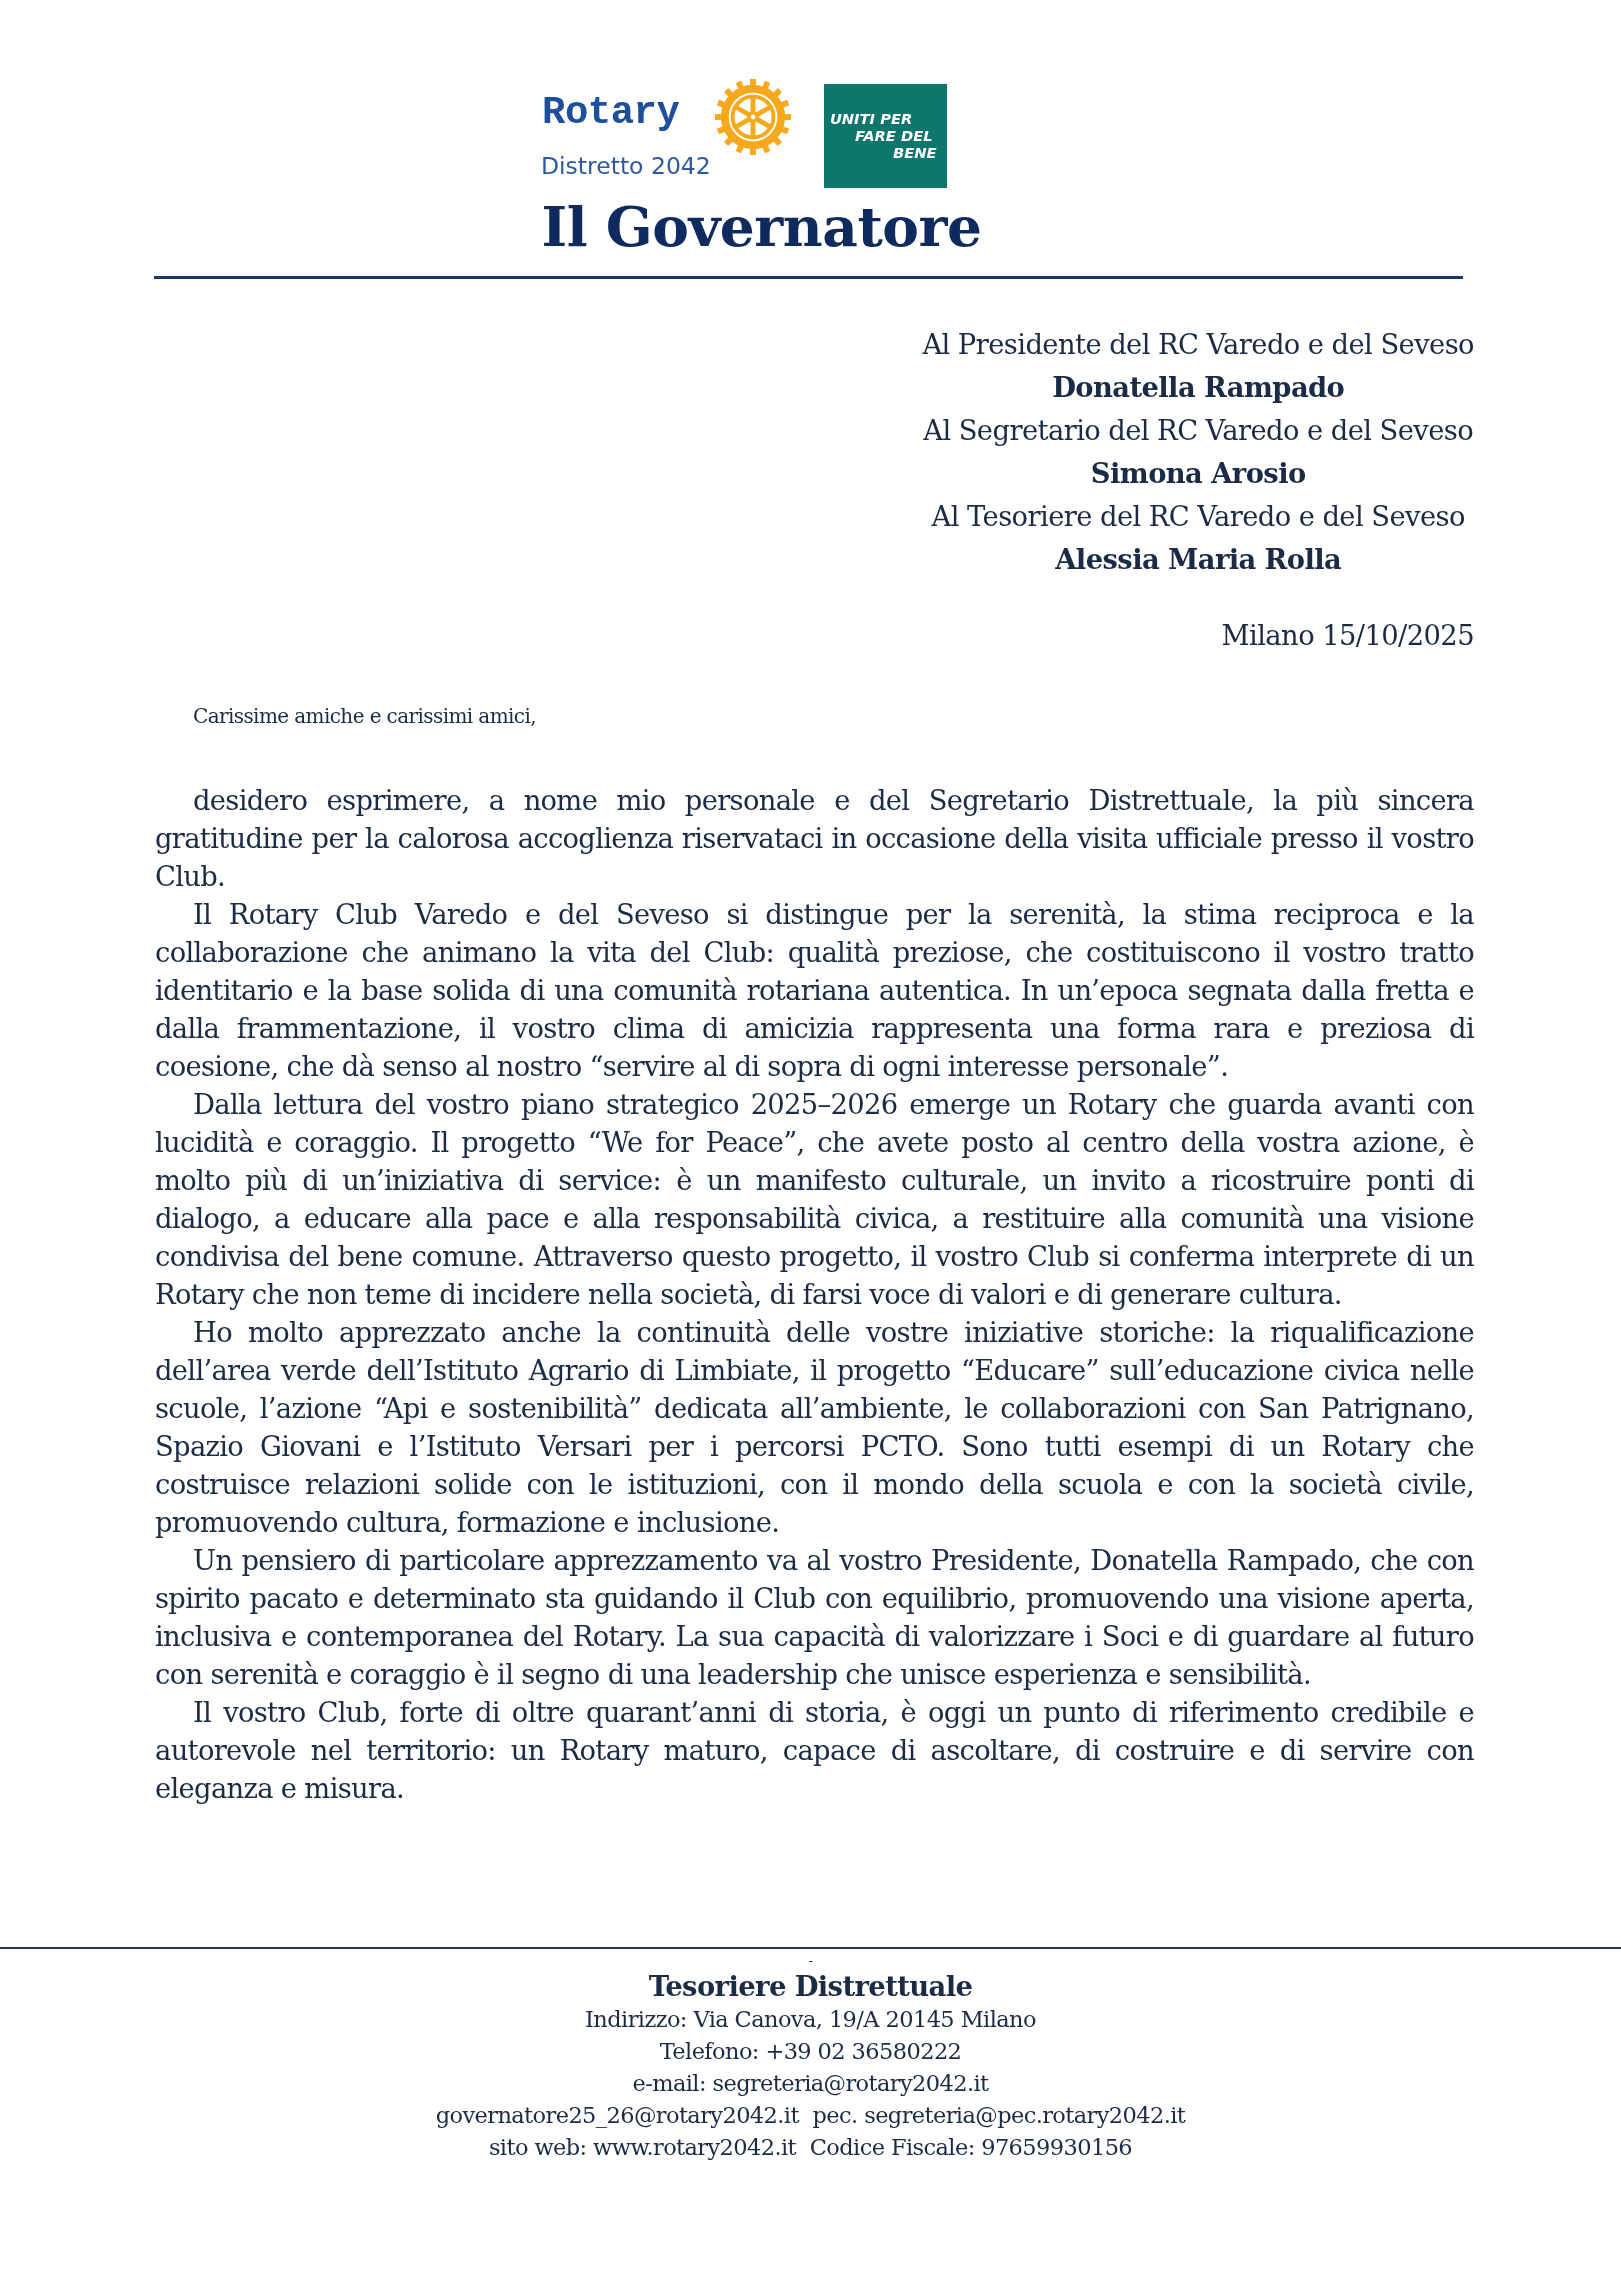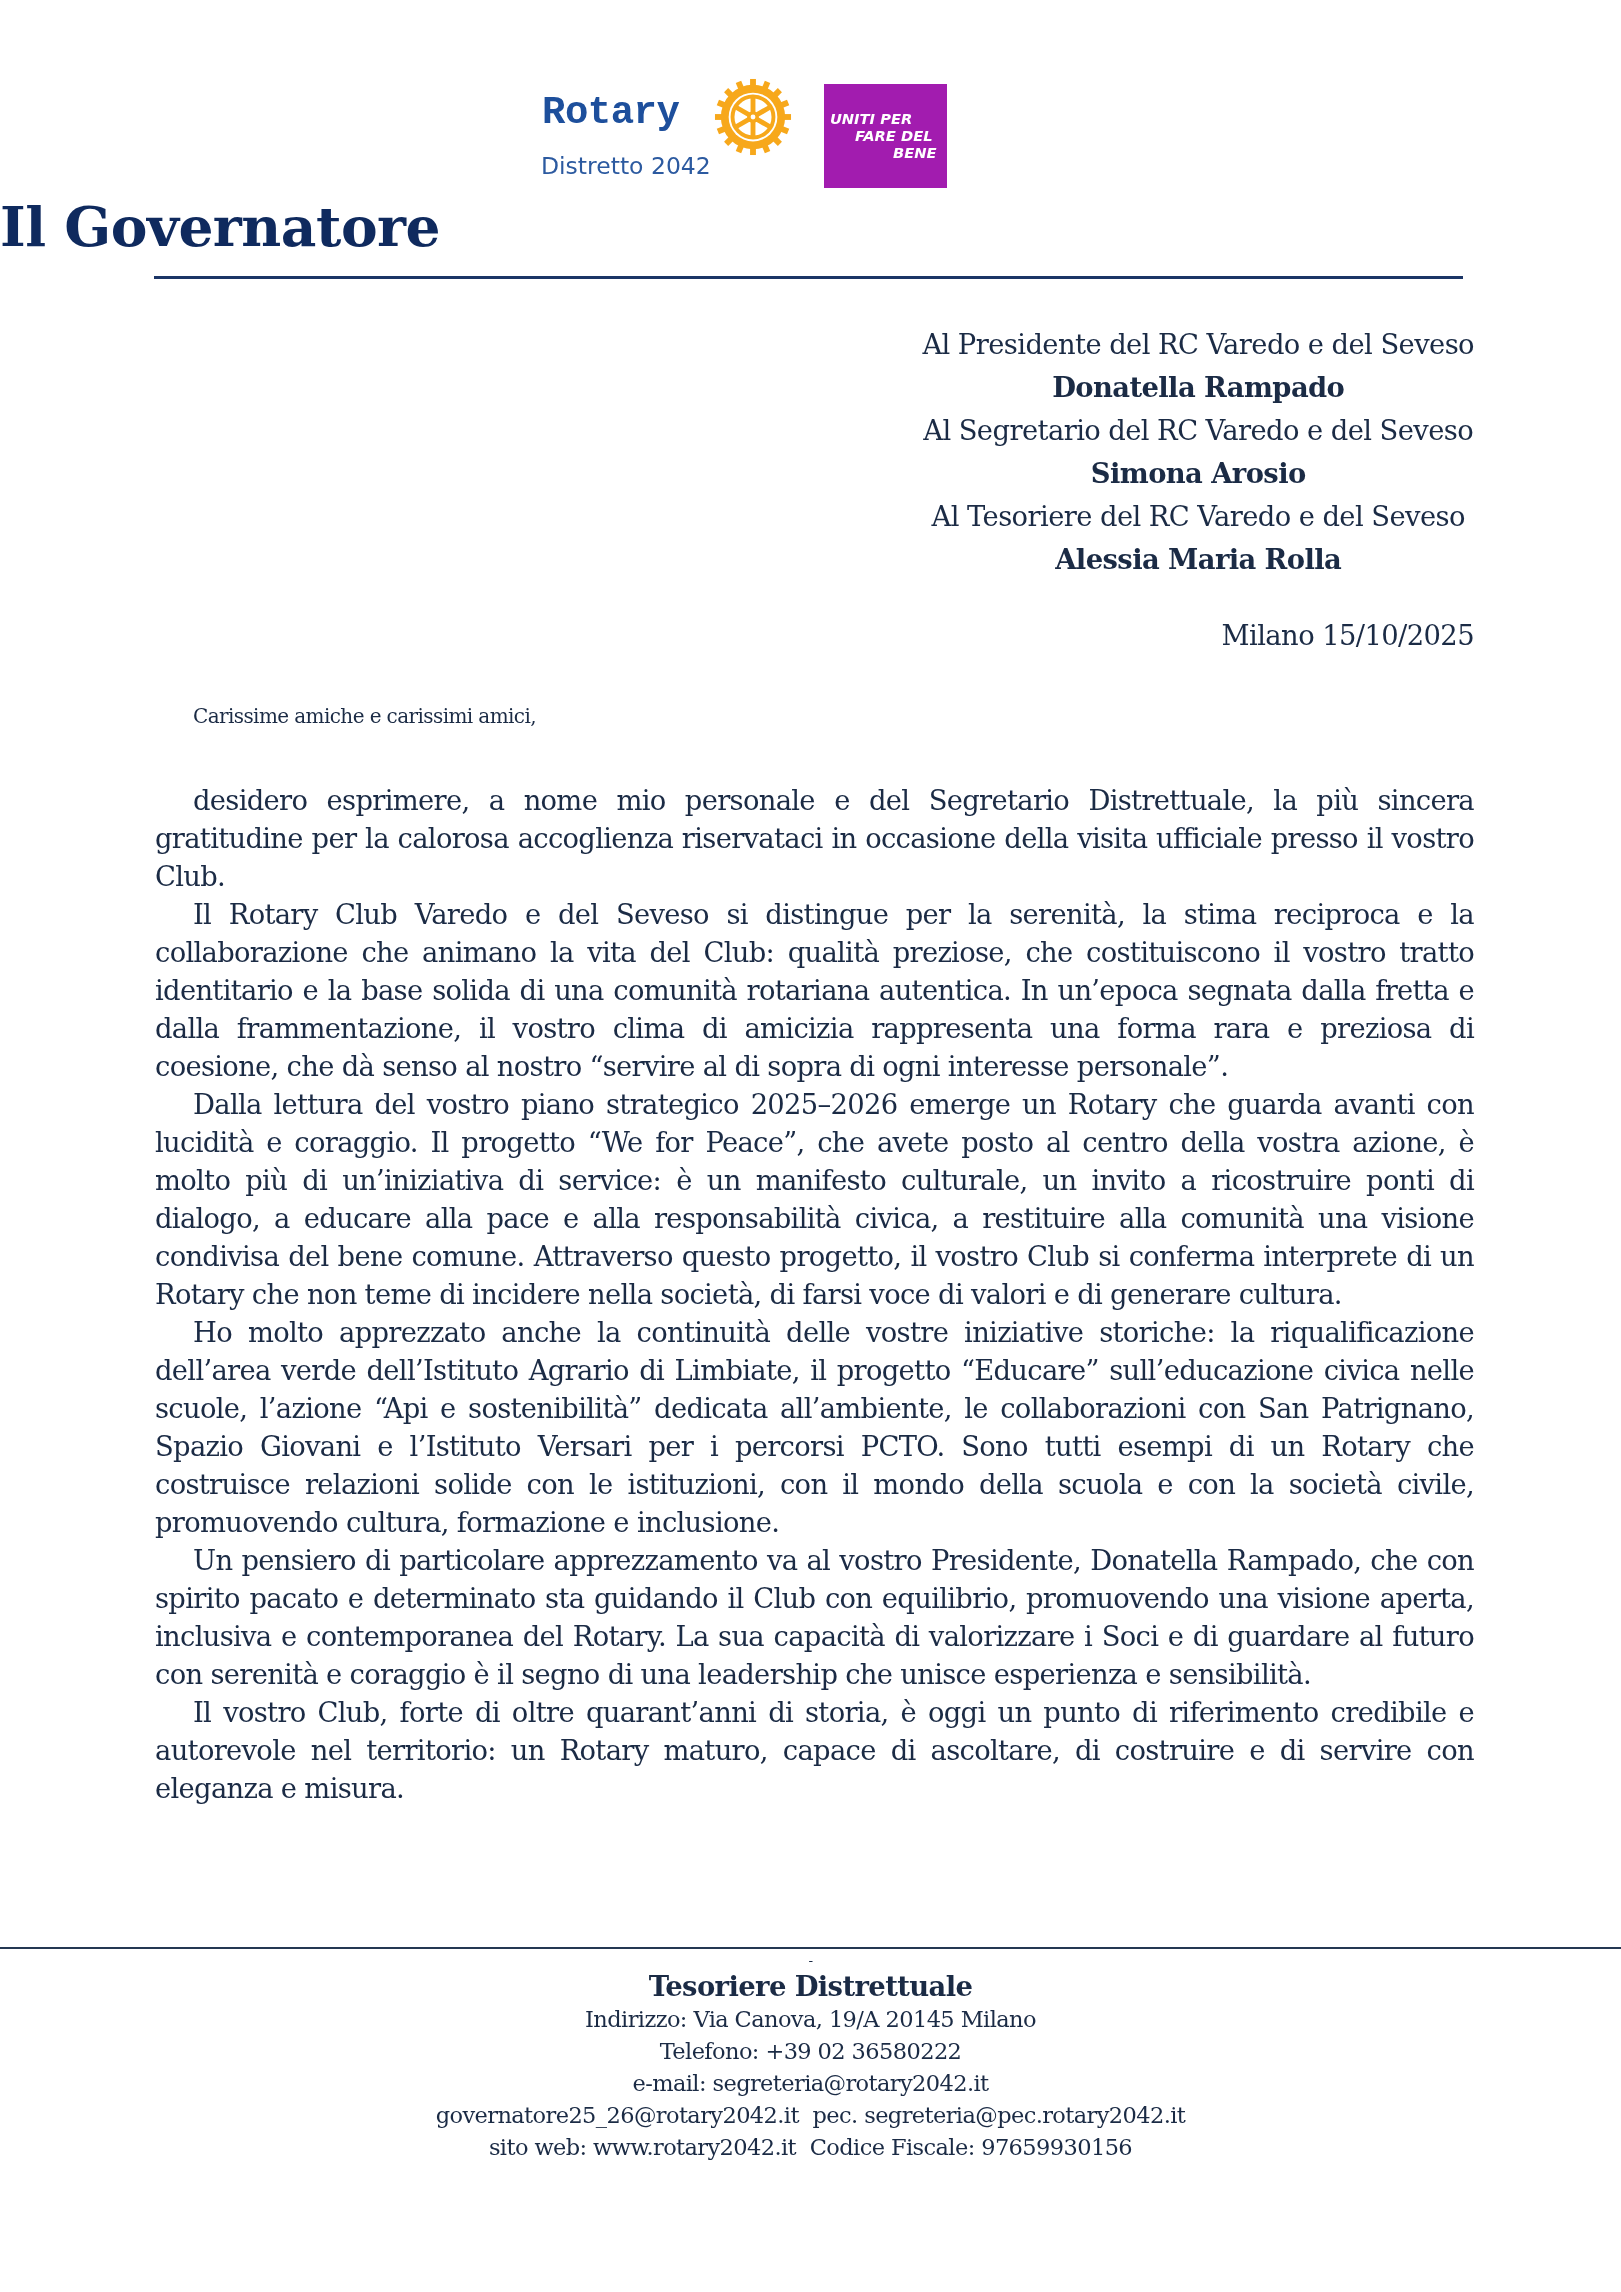--- a/index.html
+++ b/index.html
@@ -14,30 +14,30 @@
   .rotary-word {
     left: 542px; top: 94px; font-family: Liberation Mono, monospace;
     font-weight: bold; font-size: 39px; color: #1d4f9c; letter-spacing: -0.5px; line-height: 1;
   }
   .district-word {
     left: 541px; top: 155px; font-family: "DejaVu Sans", "Liberation Sans", sans-serif;
     font-size: 23.5px; color: #2c5aa0; line-height: 1;
   }
   .wheel { left: 714px; top: 78px; width: 78px; height: 78px; }
   .badge {
-    left: 824px; top: 84px; width: 123px; height: 104px; background: #a21caf;
+    left: 824px; top: 84px; width: 123px; height: 104px; background: #0f766e;
     font-family: "DejaVu Sans", "Liberation Sans", sans-serif; font-weight: bold; font-style: italic;
     color: #ffffff; font-size: 14.7px; line-height: 16.7px;
   }
   .badge .l1 { position: absolute; left: 5.9px; top: 27.4px; }
   .badge .l2 { position: absolute; left: 31px; top: 44px; }
   .badge .l3 { position: absolute; left: 69px; top: 61px; }
 
   .title {
-    left: 0; width: 1523px; top: 192px; 
+    left: 0; width: 1523px; top: 192px; text-align: center;
     font-family: "DejaVu Serif", "Liberation Serif", serif; font-weight: bold;
     font-size: 55px; color: #0f2a5e; line-height: 69px; letter-spacing: -0.5px;
   }
   .rule { left: 154px; width: 1309px; height: 2.9px; background: #1b3566; }
   .rule.header { top: 276px; }
   .rule.footer { top: 1947px; background: #243852; height: 2px; }
 
   
   .recipients {
     right: 147px; top: 323px; text-align: center; font-size: 27.4px; line-height: 43px;

